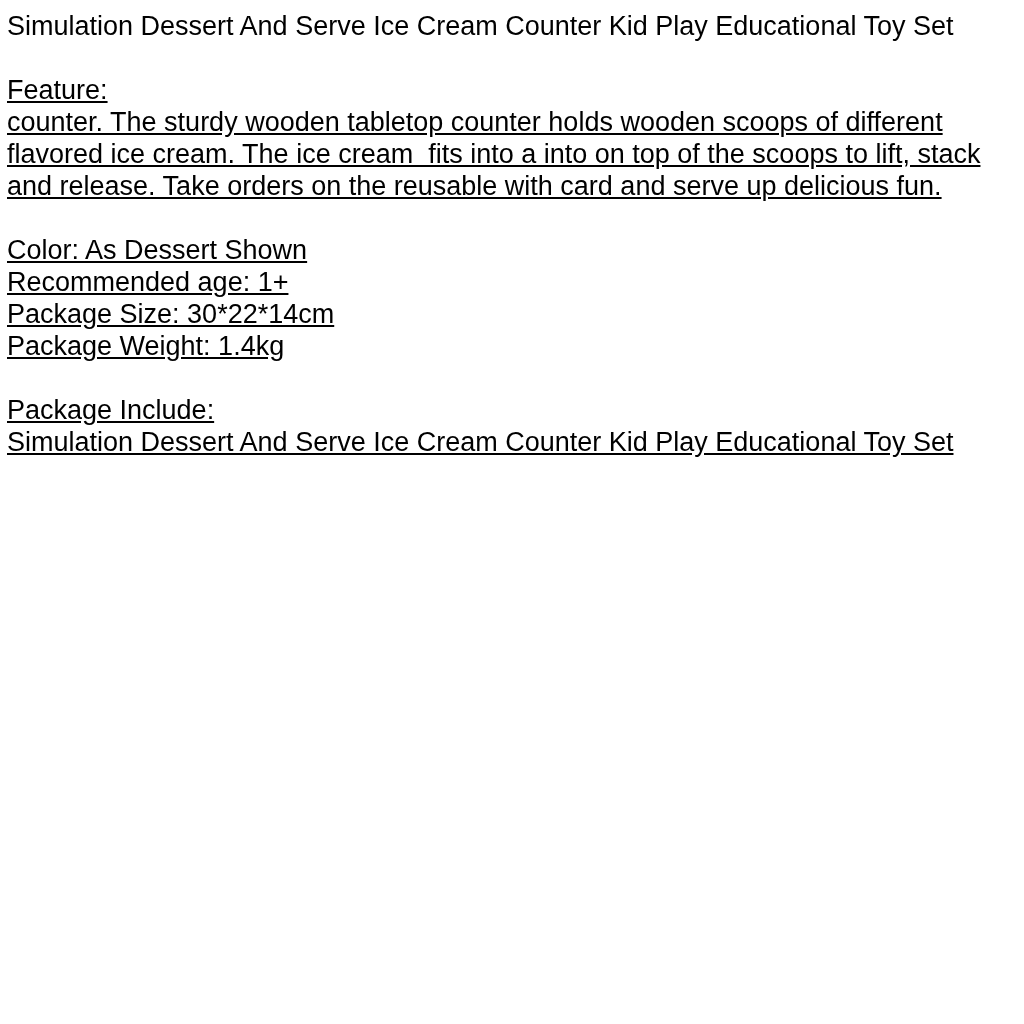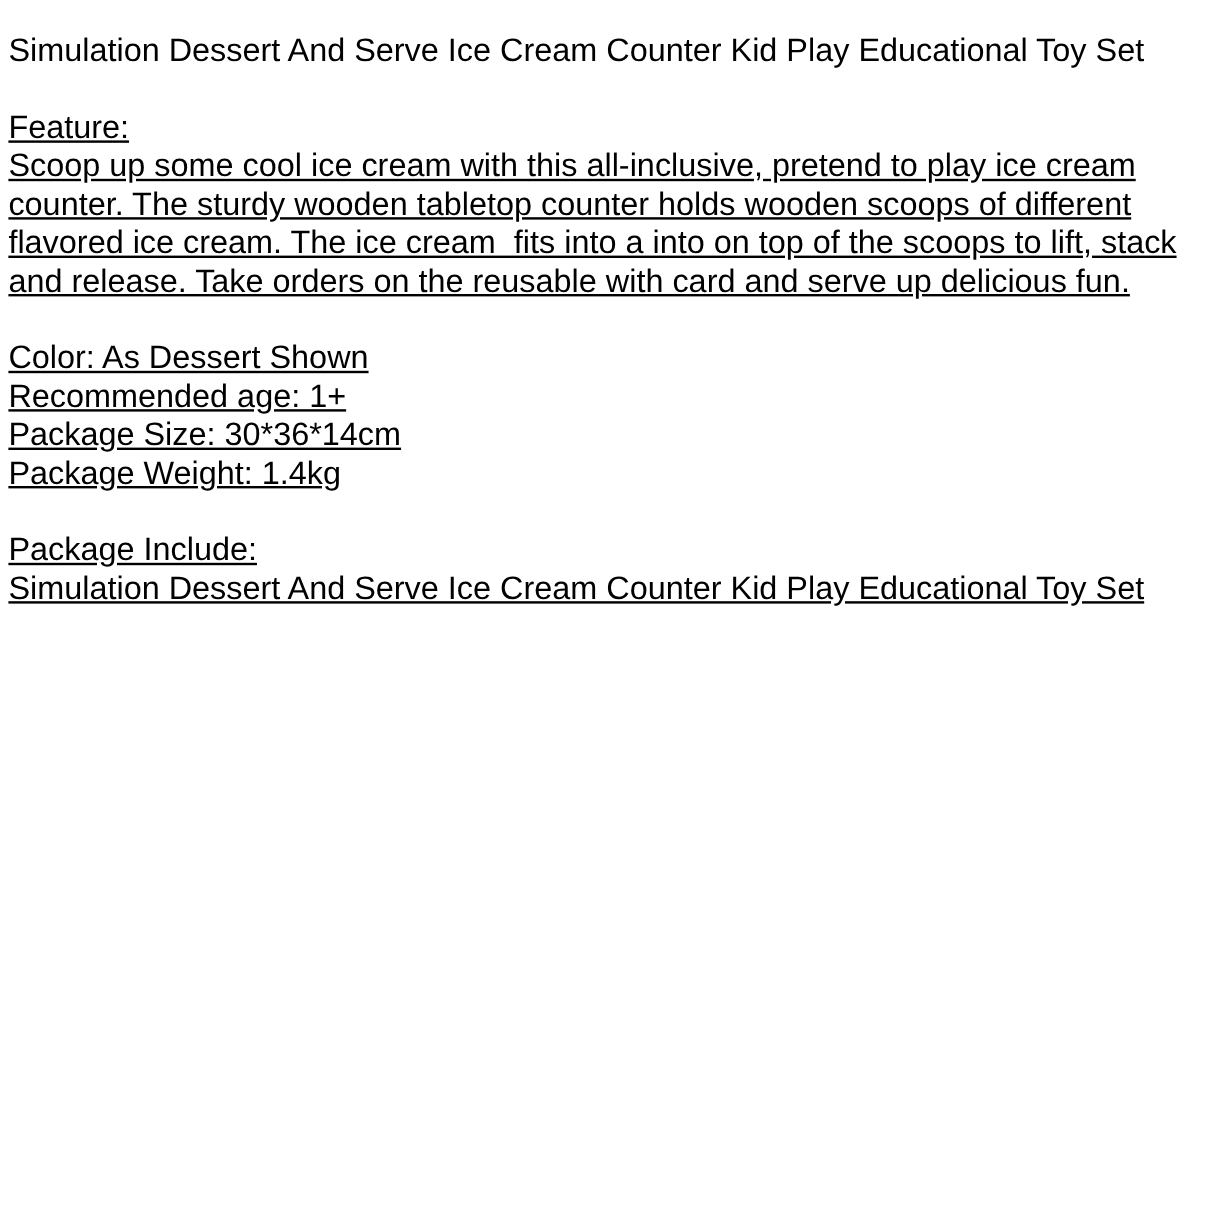--- a/index.html
+++ b/index.html
@@ -8,21 +8,21 @@
   }
   body {
     width: 1024px;
     height: 1024px;
     background: #ffffff;
     color: #000000;
     font-family: "Liberation Sans", "DejaVu Sans", sans-serif;
     overflow: hidden;
   }
   .content {
-    padding: 26px 7px 0 7px;
+    padding: 10px 7px 0 7px;
     font-size: 27px;
     line-height: 32px;
     letter-spacing: 0px;
   }
   .block + .block {
     margin-top: 32px; 
     text-decoration: underline;
   }
   .line {
     white-space: pre; 
@@ -33,30 +33,29 @@
 <body>
 
 <div class="content">
 
   <div class="block">
     <div class="line">Simulation Dessert And Serve Ice Cream Counter Kid Play Educational Toy Set</div>
   </div>
 
   <div class="block">
     <div class="line">Feature:</div>
-    <div class="line">Scoop up some cool ice cream with this all-inclusive, pretend to play ice cream</div>
     <div class="line">counter. The sturdy wooden tabletop counter holds wooden scoops of different</div>
     <div class="line">flavored ice cream. The ice cream  fits into a into on top of the scoops to lift, stack</div>
     <div class="line">and release. Take orders on the reusable with card and serve up delicious fun.</div>
   </div>
 
   <div class="block">
     <div class="line">Color: As Dessert Shown</div>
     <div class="line">Recommended age: 1+</div>
-    <div class="line">Package Size: 30*36*14cm</div>
+    <div class="line">Package Size: 30*22*14cm</div>
     <div class="line">Package Weight: 1.4kg</div>
   </div>
 
   <div class="block">
     <div class="line">Package Include:</div>
     <div class="line">Simulation Dessert And Serve Ice Cream Counter Kid Play Educational Toy Set</div>
   </div>
 
 </div>
 

